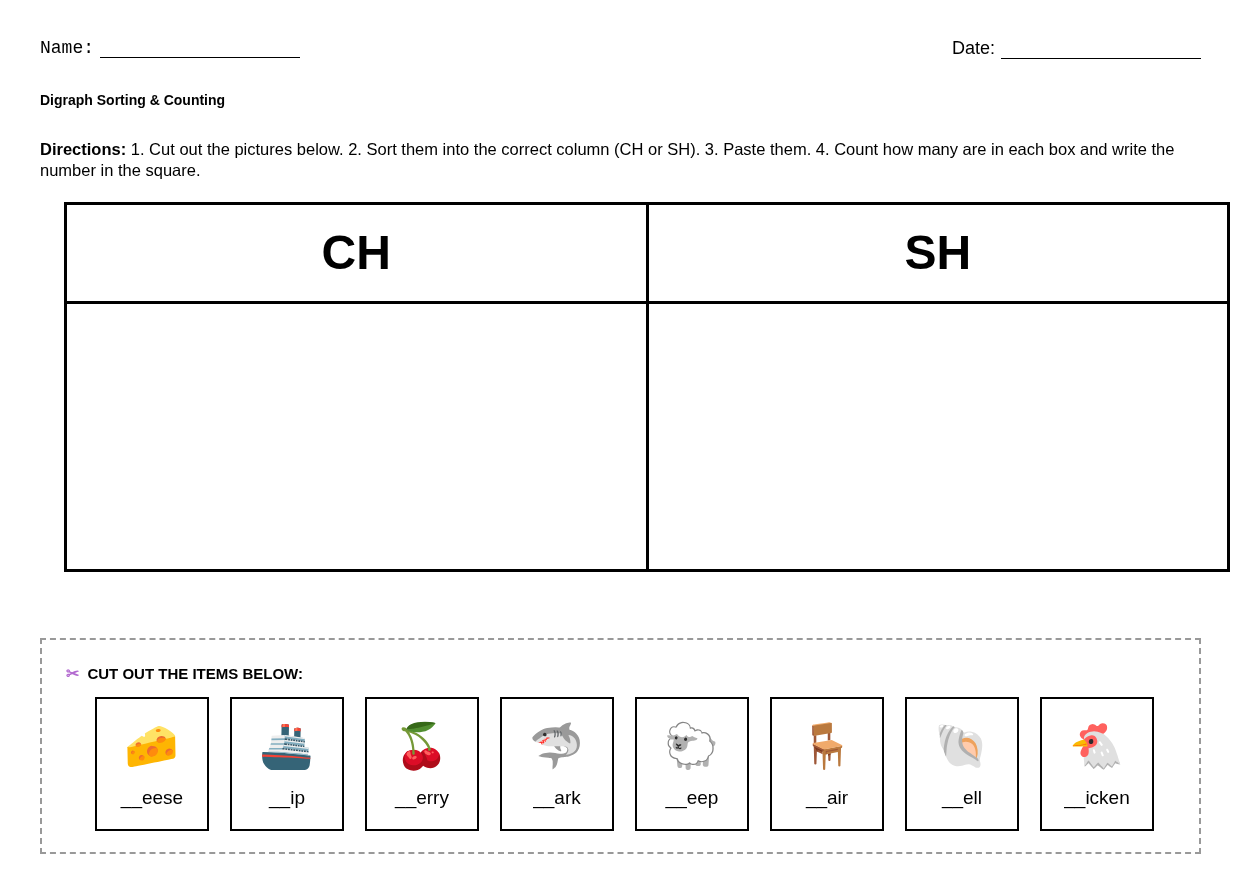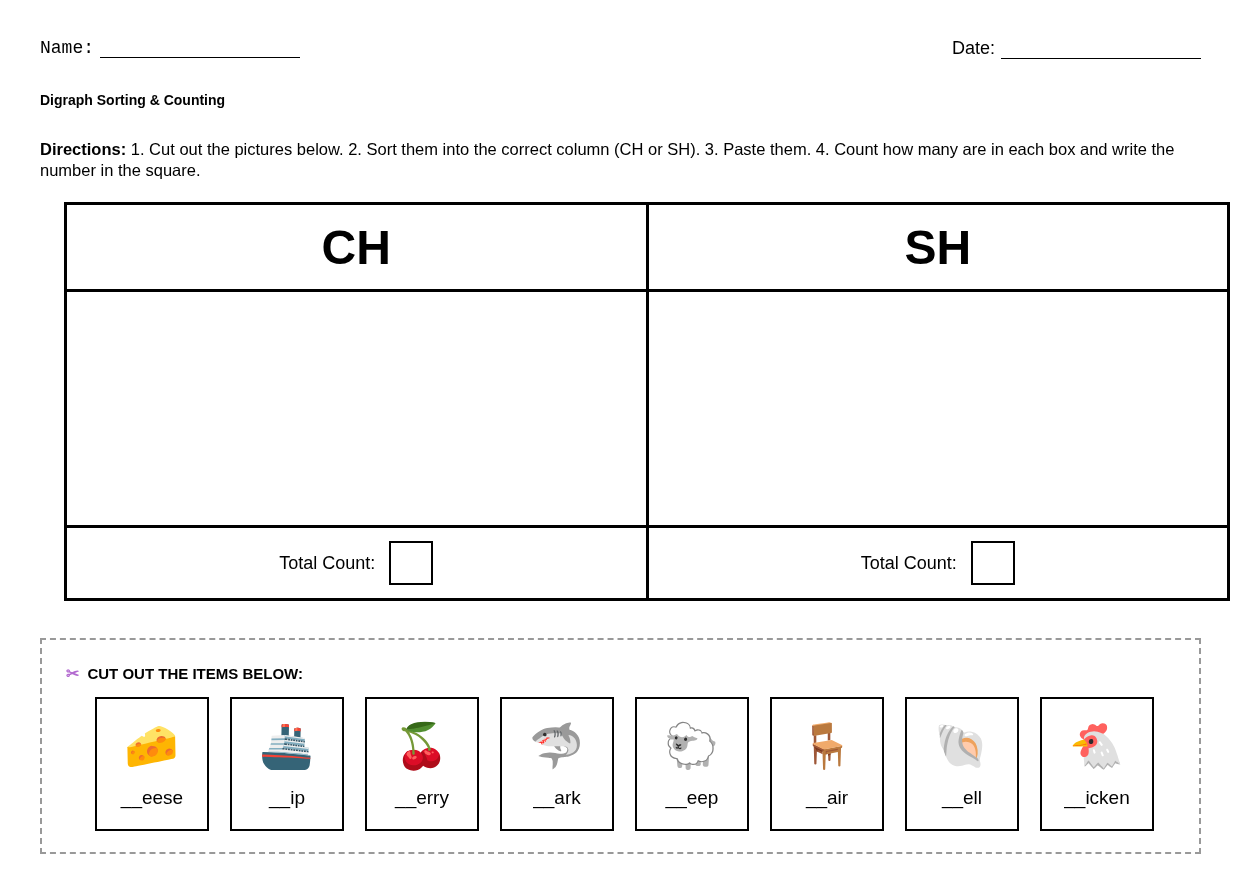--- a/index.html
+++ b/index.html
@@ -85,34 +85,20 @@
 <table class="sort-table">
   <tbody>
       <tr>
     <th>CH</th>
     <th>SH</th>
   </tr>
   <tr>
     <td class="body-cell"></td>
     <td class="body-cell"></td>
   </tr>
-  <tr>
-    <td class="foot-cell">
-      <span class="count-wrap">
-        <span>Total Count:</span>
-        <span class="count-box"></span>
-      </span>
-    </td>
-    <td class="foot-cell">
-      <span class="count-wrap">
-        <span>Total Count:</span>
-        <span class="count-box"></span>
-      </span>
-    </td>
-  </tr>
 </tbody>
   </table>
 
 <div class="cut-area">
   <div class="cut-label">
     <span class="scissors">✂</span>
     <span>CUT OUT THE ITEMS BELOW:</span>
   </div>
   <div class="cards">
     <div class="card">

